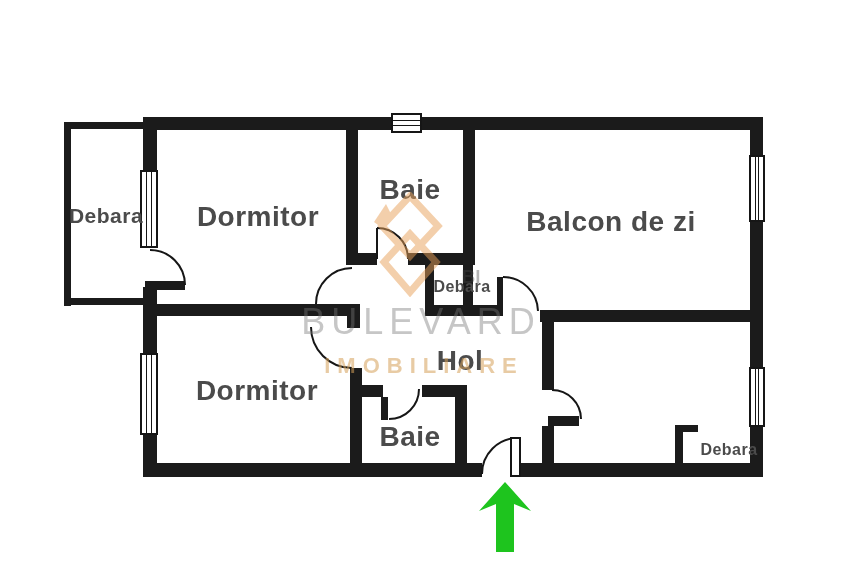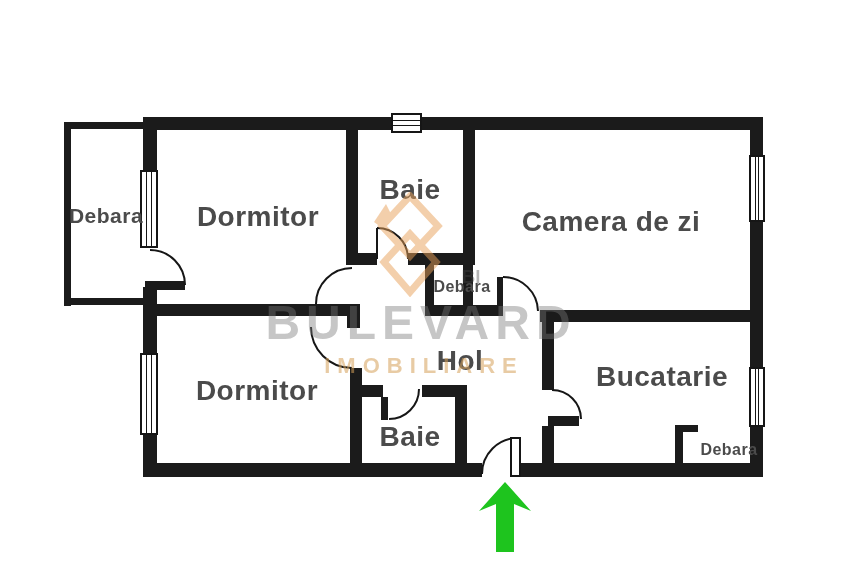--- a/index.html
+++ b/index.html
@@ -16,21 +16,21 @@
   .win.h{background:linear-gradient(to bottom,#fff 0 30%,#161616 30% 38%,#fff 38% 62%,#161616 62% 70%,#fff 70% 100%);}
   .lbl{
     position:absolute;color:#4b4b4b;font-weight:bold;
     transform:translate(-50%,-50%);white-space:nowrap;letter-spacing:0.5px;
   }
   .lbl.big{font-size:28px;}
   .lbl.med{font-size:21px;}
   .lbl.small{font-size:16px;margin-left:12px;}
   .wm-line1{
     position:absolute;left:421px;top:322px;transform:translate(-50%,-50%);
-    font-size:48px;font-weight:bold;letter-spacing:6px;
+    font-size:36px;font-weight:normal;letter-spacing:6px;
     color:rgba(120,120,120,0.42);white-space:nowrap;z-index:6;
   }
   .wm-line2{
     position:absolute;left:424px;top:366px;transform:translate(-50%,-50%);
     font-size:22px;font-weight:bold;letter-spacing:7px;
     color:rgba(214,160,90,0.55);white-space:nowrap;z-index:6;
   }
   .wm-mono{
     position:absolute;left:471px;top:277px;transform:translate(-50%,-50%);
     font-size:19px;font-weight:bold;color:rgba(70,70,70,0.40);z-index:6;
@@ -107,25 +107,24 @@
     </g>
     <path d="M 6 30 L 18 12 L 24 24 L 14 36 Z" fill="#e8a15a"></path>
   </svg>
   <div class="wm-mono">Bl</div>
   <div class="wm-line1">BULEVARD</div>
   <div class="wm-line2">IMOBILIARE</div>
 
   <div class="lbl med" style="left:106px;top:216px;">Debara</div>
   <div class="lbl big" style="left:258px;top:217px;">Dormitor</div>
   <div class="lbl big" style="left:410px;top:190px;">Baie</div>
-  <div class="lbl big" style="left:611px;top:222px;">Camera de zi</div>
+  <div class="lbl big" style="left:611px;top:222px;">Balcon de zi</div>
   <div class="lbl small" style="left:450px;top:287px;">Debara</div>
   <div class="lbl big" style="left:460px;top:361px;">Hol</div>
   <div class="lbl big" style="left:257px;top:391px;">Dormitor</div>
   <div class="lbl big" style="left:410px;top:437px;">Baie</div>
-  <div class="lbl big" style="left:662px;top:377px;">Bucatarie</div>
   <div class="lbl small" style="left:717px;top:450px;">Debara</div>
 
   <svg width="54" height="70" viewBox="0 0 54 70" style="left:478px;top:482px;">
     <polygon points="27,0 53,29 36,22 36,70 18,70 18,22 1,29" fill="#1ec41e"></polygon>
   </svg>
 
 </div>
 
 </body></html>

